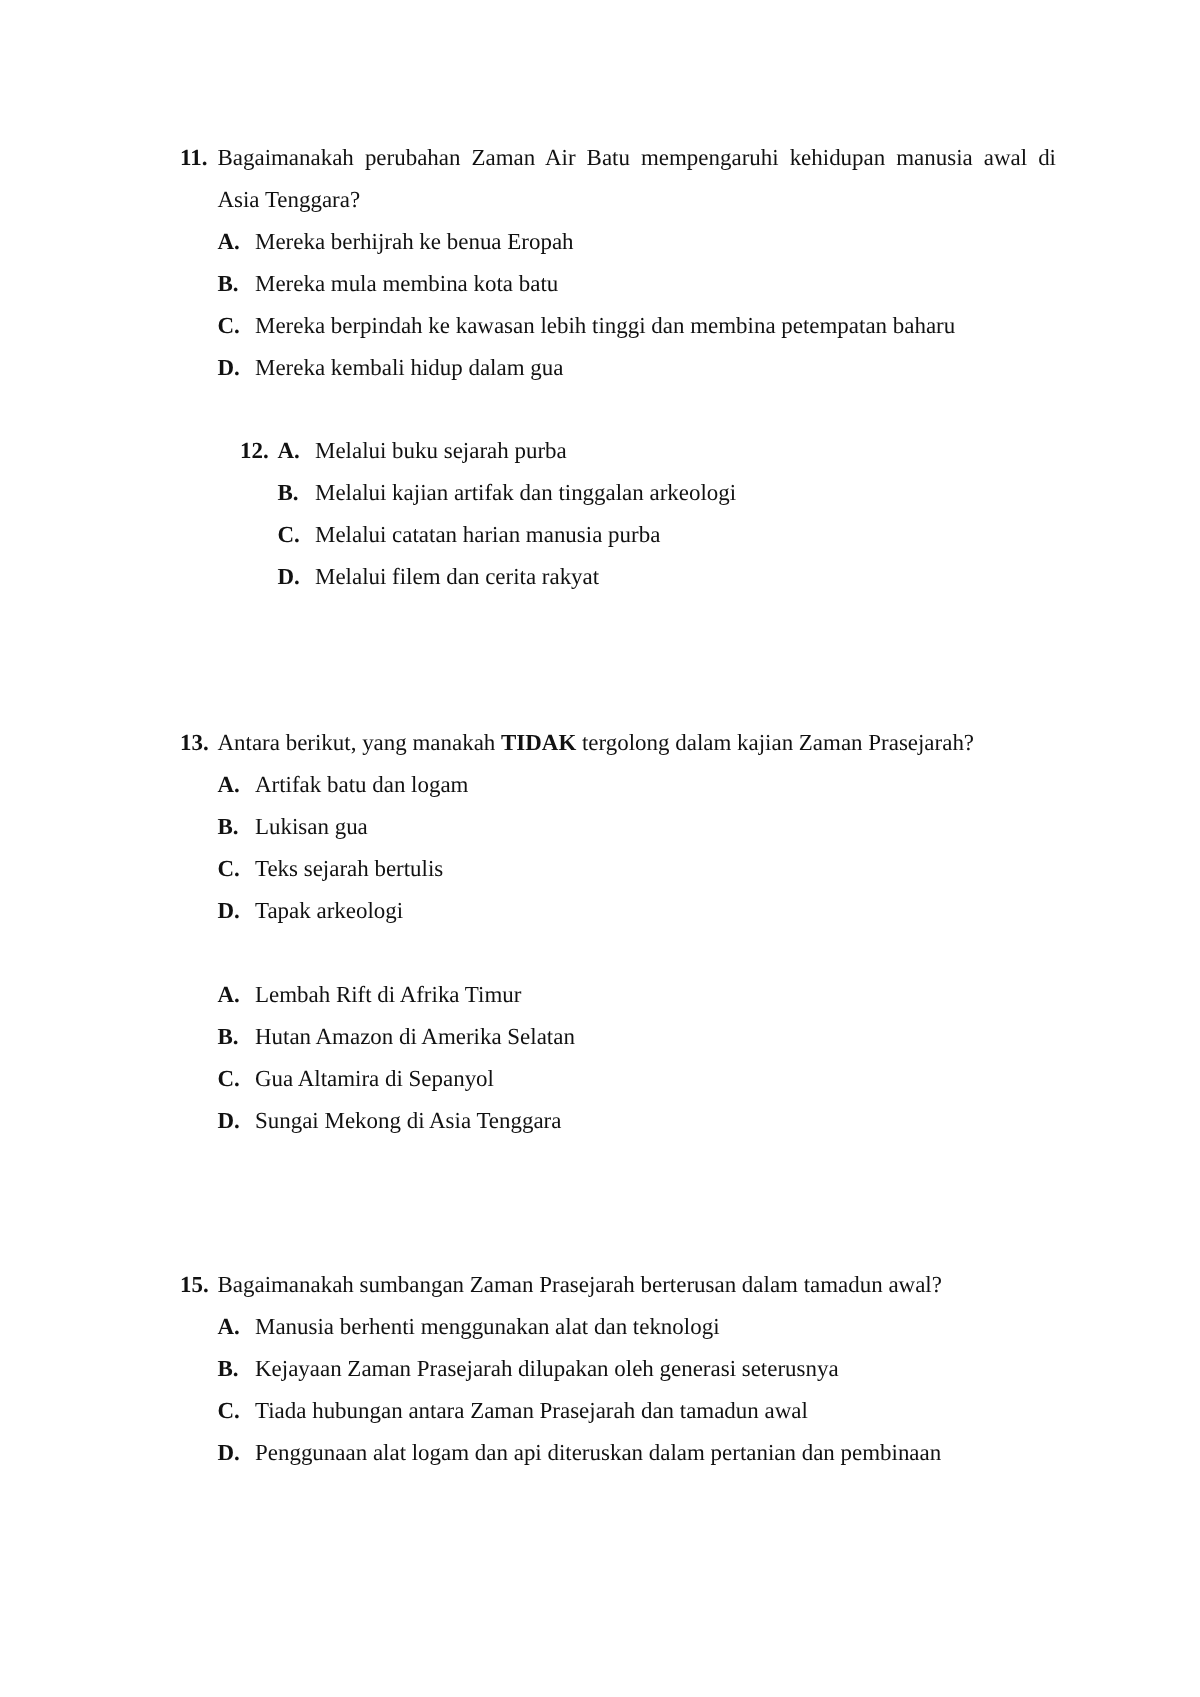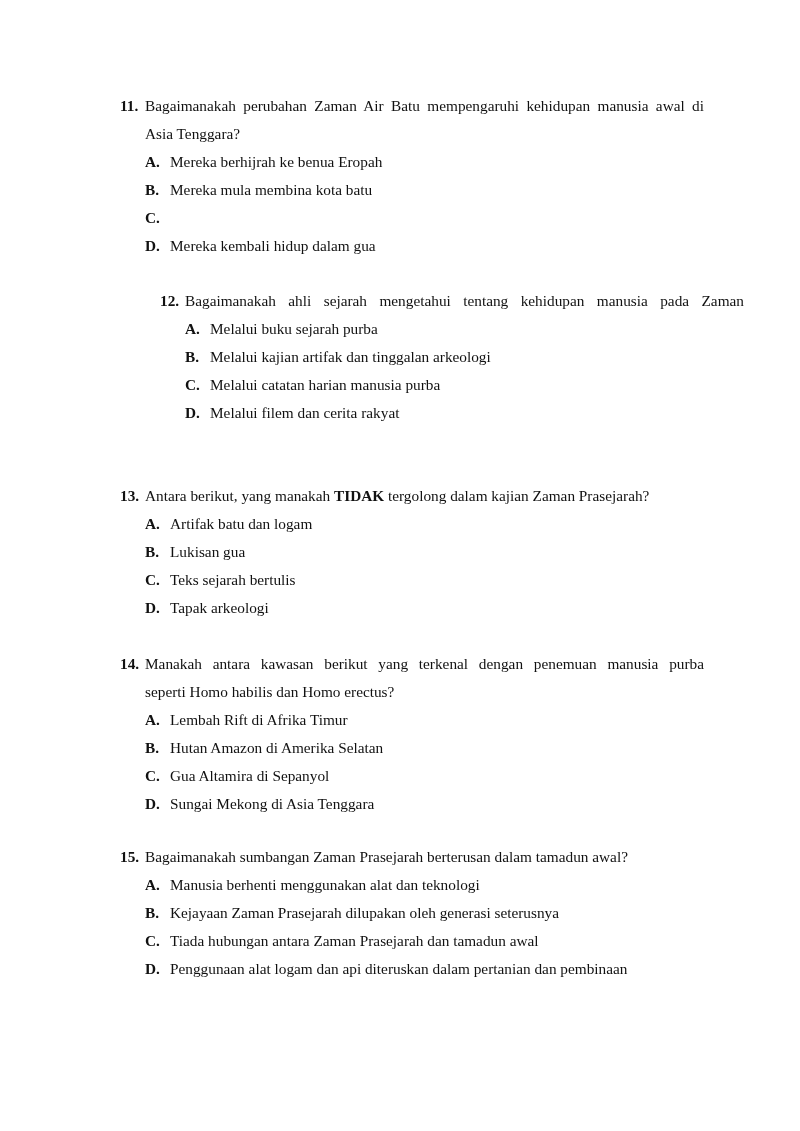--- a/index.html
+++ b/index.html
@@ -78,32 +78,32 @@
       <li class="option">
         <span class="opt-letter">A.</span>
         <span>Mereka berhijrah ke benua Eropah</span>
       </li>
       <li class="option">
         <span class="opt-letter">B.</span>
         <span>Mereka mula membina kota batu</span>
       </li>
       <li class="option">
         <span class="opt-letter">C.</span>
+        <span>Mereka berpindah ke kawasan lebih tinggi dan membina petempatan baharu</span>
       </li>
       <li class="option">
         <span class="opt-letter">D.</span>
         <span>Mereka kembali hidup dalam gua</span>
       </li>
     </ul>
   </div>
 
   <div class="question" style="top:287px;margin-left:40px;">
     <div class="q-stem">
       <span class="q-num">12.</span>
-      <div class="q-text" style="text-align-last: justify;">Bagaimanakah ahli sejarah mengetahui tentang kehidupan manusia pada Zaman</div>
     </div>
     <ul class="options">
       <li class="option">
         <span class="opt-letter">A.</span>
         <span>Melalui buku sejarah purba</span>
       </li>
       <li class="option">
         <span class="opt-letter">B.</span>
         <span>Melalui kajian artifak dan tinggalan arkeologi</span>
       </li>
@@ -137,25 +137,20 @@
         <span>Teks sejarah bertulis</span>
       </li>
       <li class="option">
         <span class="opt-letter">D.</span>
         <span>Tapak arkeologi</span>
       </li>
     </ul>
   </div>
 
   <div class="question" style="top:650px;">
-    <div class="q-stem">
-      <span class="q-num">14.</span>
-      <div class="q-text" style="text-align-last: justify;">Manakah antara kawasan berikut yang terkenal dengan penemuan manusia purba</div>
-      <div class="q-text">seperti Homo habilis dan Homo erectus?</div>
-    </div>
     <ul class="options">
       <li class="option">
         <span class="opt-letter">A.</span>
         <span>Lembah Rift di Afrika Timur</span>
       </li>
       <li class="option">
         <span class="opt-letter">B.</span>
         <span>Hutan Amazon di Amerika Selatan</span>
       </li>
       <li class="option">

